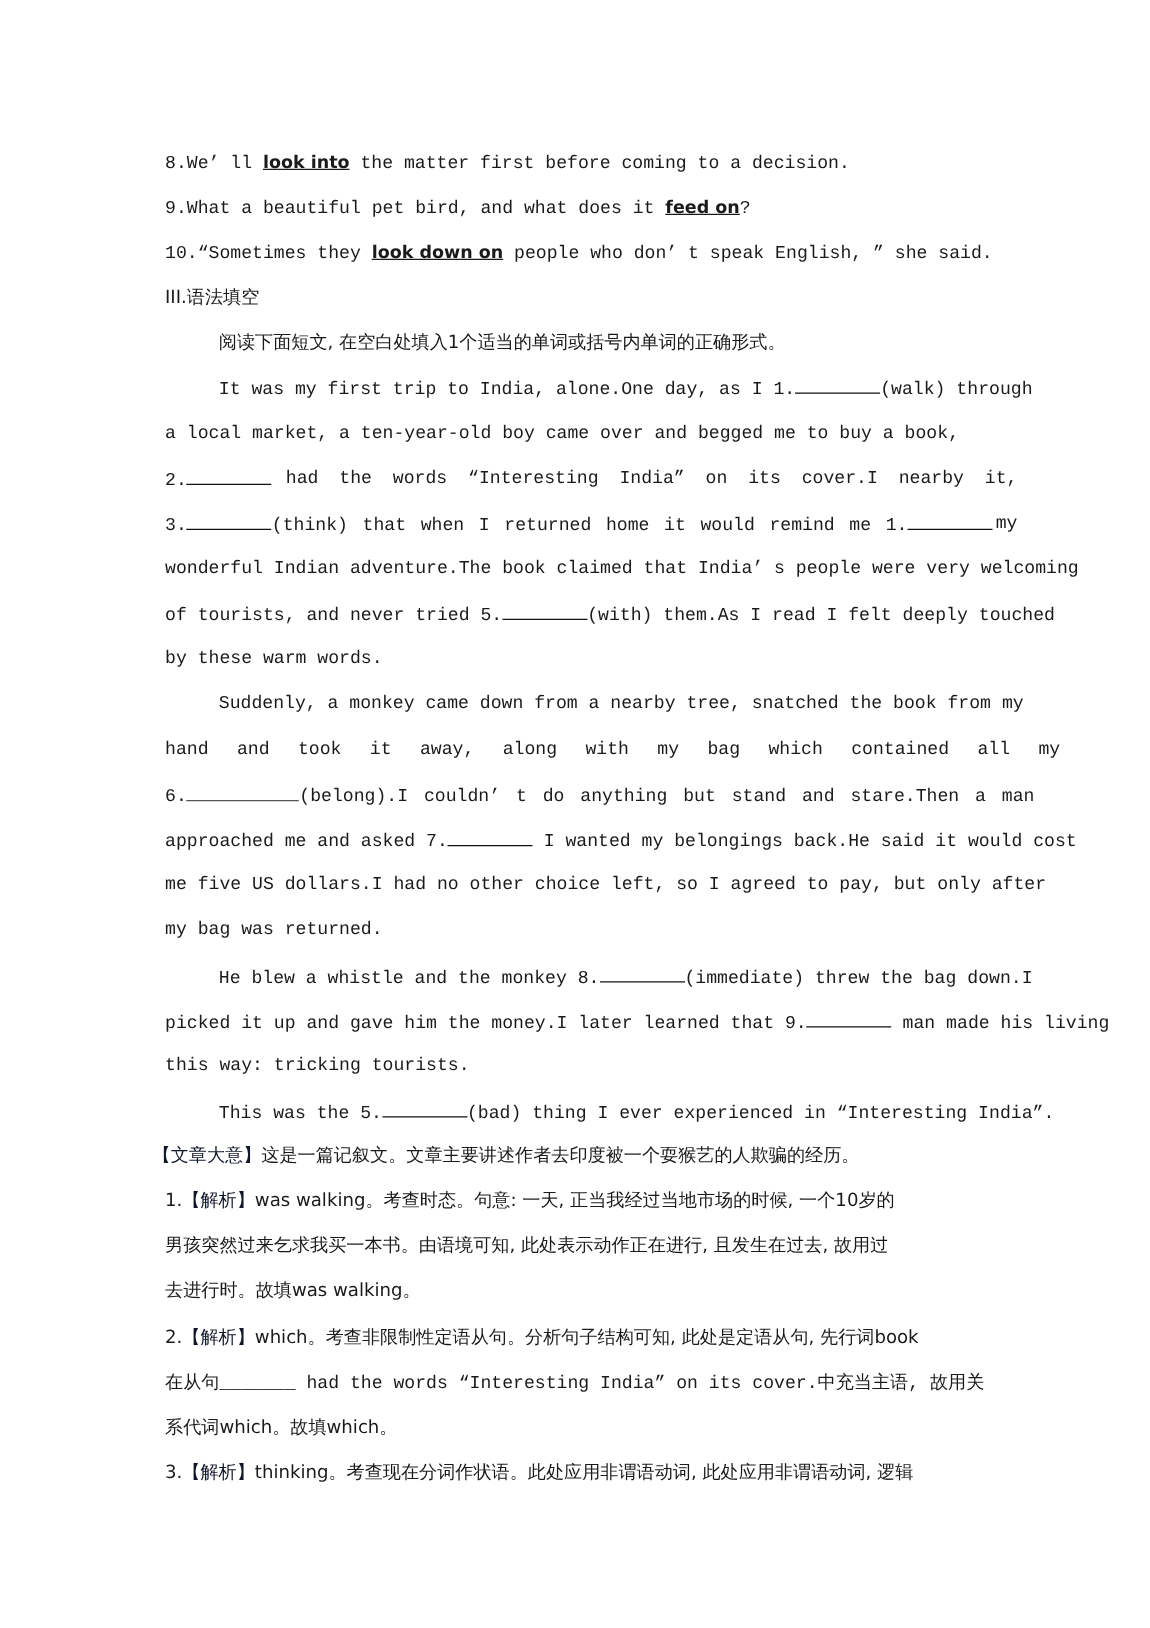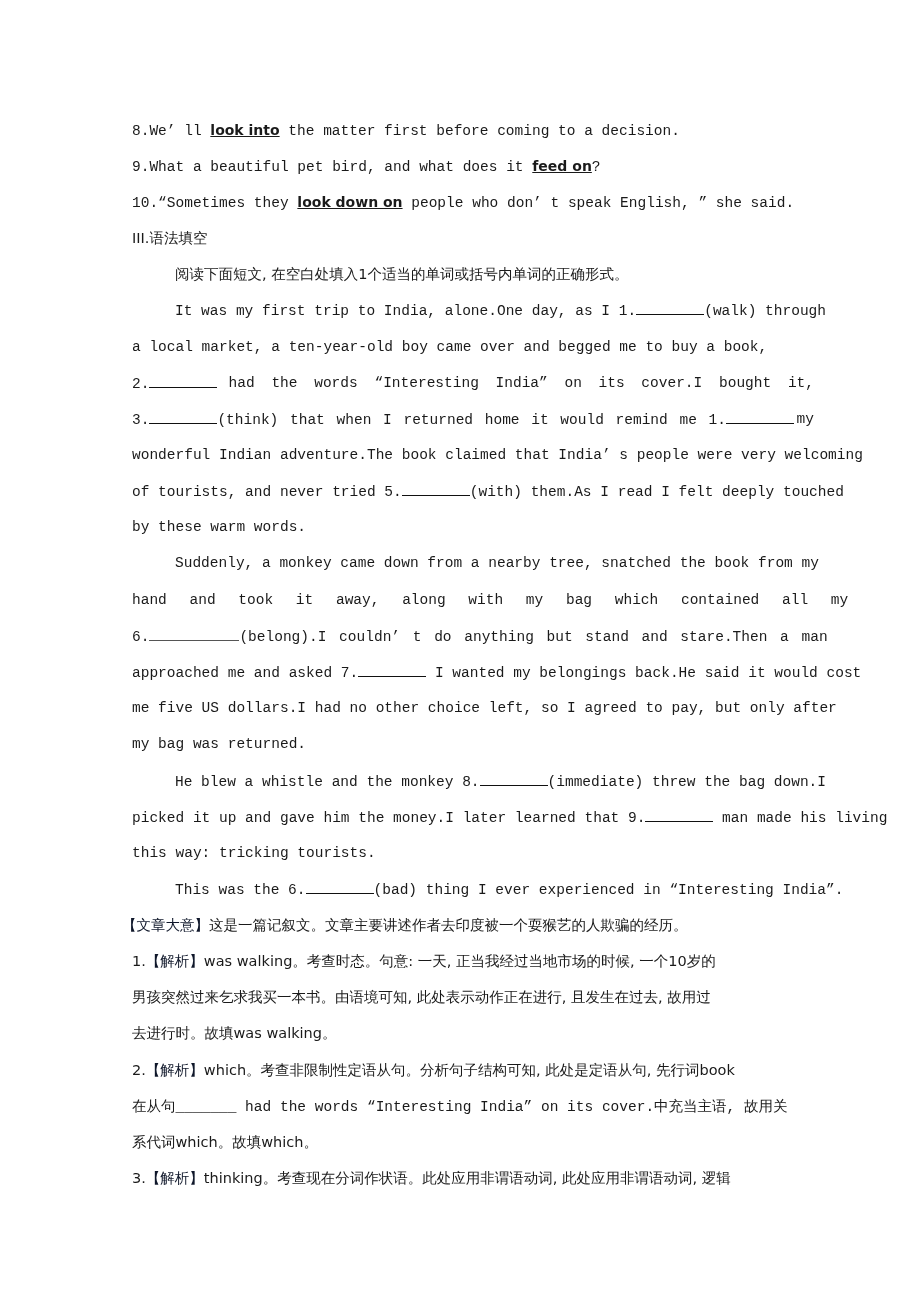--- a/index.html
+++ b/index.html
@@ -34,21 +34,21 @@
 
   <div class="line cjk" style="top:228px">III.语法填空</div>
   <div class="line cjk indent" style="top:264px">阅读下面短文, 在空白处填入1个适当的单词或括号内单词的正确形式。</div>
 
   <div class="line mono indent" style="top:300px">
     <span>It was my first trip to India,  alone.One day,  as I 1.</span><span class="blank" style="width:68px"></span><span>(walk) through</span>
   </div>
   <div class="line mono" style="top:337px">a local market,  a ten-year-old boy came over and begged me to buy a book,</div>
   <div class="line mono just" style="top:373px">
     <span><span>2.</span><span class="blank" style="width:68px"></span></span>
-    <span style="word-spacing:8px">had the words “Interesting India” on its cover.I bought it,</span>
+    <span style="word-spacing:8px">had the words “Interesting India” on its cover.I nearby it,</span>
   </div>
   <div class="line mono just" style="top:409px">
     <span><span>3.</span><span class="blank" style="width:68px"></span><span style="word-spacing:3px">(think) that when I returned home it would remind me 1.</span><span class="blank" style="width:68px"></span></span>
     <span>my</span>
   </div>
   <div class="line mono" style="top:445px">wonderful Indian adventure.The book claimed that India’ s people were very welcoming</div>
   <div class="line mono" style="top:481px">
     <span>of tourists,  and never tried 5.</span><span class="blank" style="width:68px"></span><span>(with) them.As I read I felt deeply touched</span>
   </div>
   <div class="line mono" style="top:517px">by these warm words.</div>
@@ -66,21 +66,21 @@
 
   <div class="line mono indent" style="top:771px">
     <span>He blew a whistle and the monkey 8.</span><span class="blank" style="width:68px"></span><span>(immediate) threw the bag down.I</span>
   </div>
   <div class="line mono" style="top:807px">
     <span>picked it up and gave him the money.I later learned that 9.</span><span class="blank" style="width:68px"></span> <span>man made his living</span>
   </div>
   <div class="line mono" style="top:843px">this way:  tricking tourists.</div>
 
   <div class="line mono indent" style="top:879px">
-    <span>This was the 6.</span><span class="blank" style="width:68px"></span><span>(bad) thing I ever experienced in “Interesting India”.</span>
+    <span>This was the 5.</span><span class="blank" style="width:68px"></span><span>(bad) thing I ever experienced in “Interesting India”.</span>
   </div>
 
   <div class="line cjk" style="top:915px;left:-10px">
     <span class="tag">【文章大意】</span><span>这是一篇记叙文。文章主要讲述作者去印度被一个耍猴艺的人欺骗的经历。</span>
   </div>
 
   <div class="line cjk" style="top:951px">
     <span>1.</span><span class="tag">【解析】</span><span>was walking。考查时态。句意: 一天, 正当我经过当地市场的时候, 一个10岁的</span>
   </div>
   <div class="line cjk" style="top:987px">男孩突然过来乞求我买一本书。由语境可知, 此处表示动作正在进行, 且发生在过去, 故用过</div>

